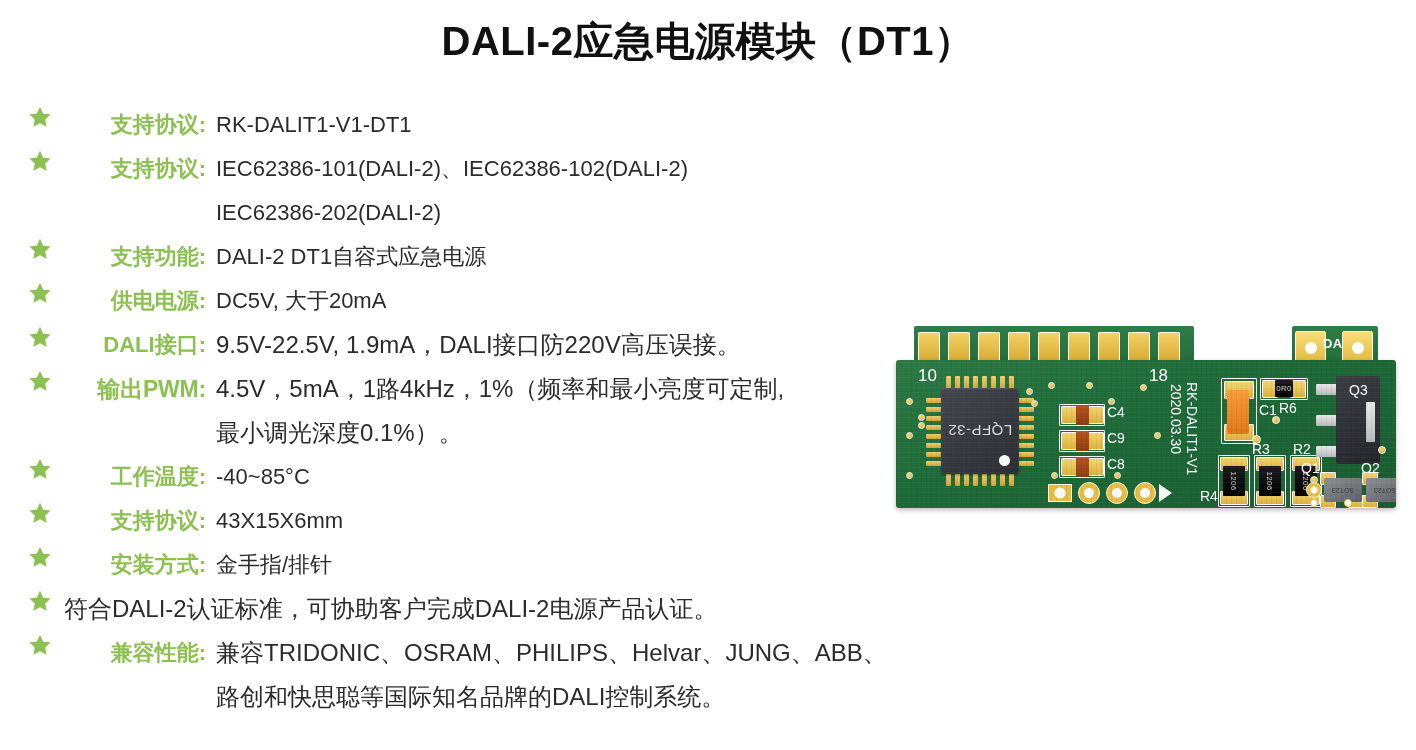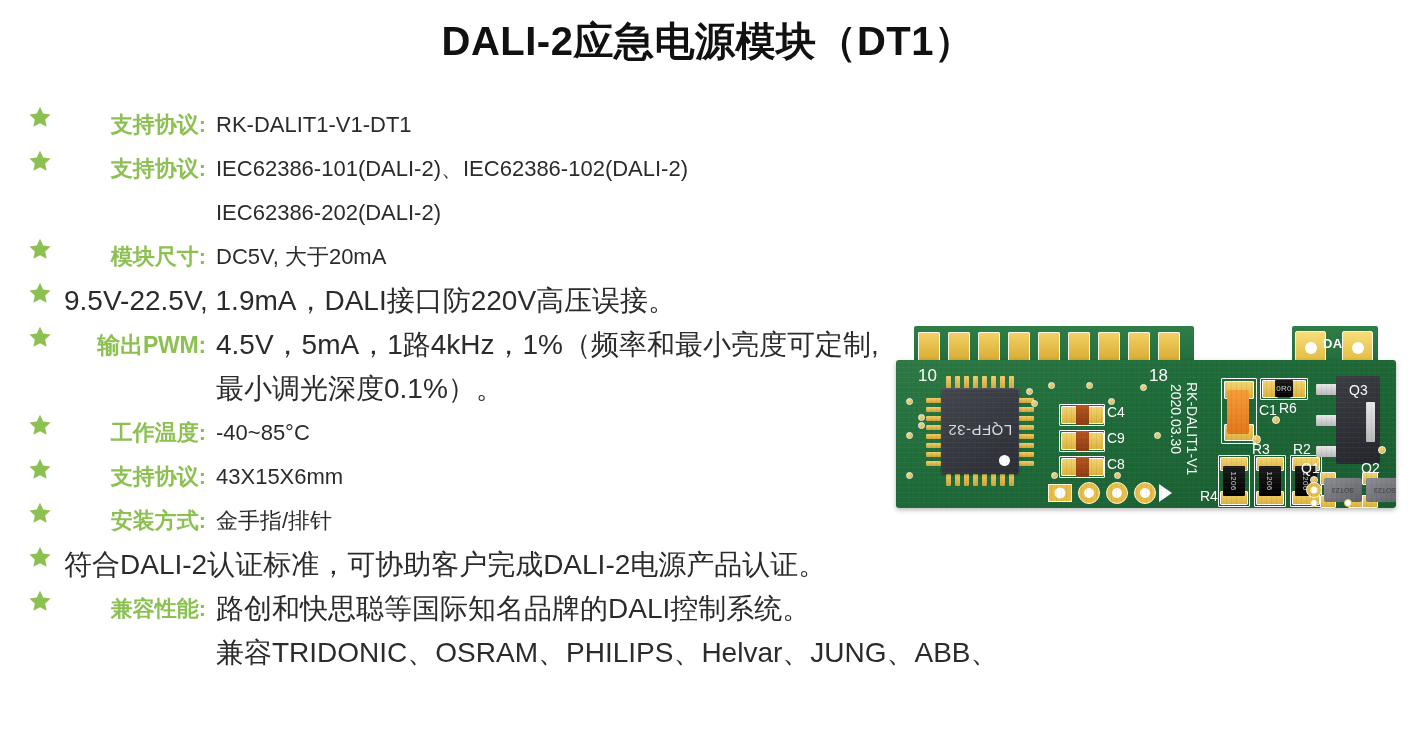--- a/index.html
+++ b/index.html
@@ -76,21 +76,21 @@
   }
   .value-cell {
     flex: 1 1 auto;
     font-size: 22px;
     line-height: 44px;
     color: #2b2b2b;
     white-space: nowrap;
     font-weight: normal;
   }
   .value-cell .line { display: block; line-height: 44px; }
-  .value-cell.tight { font-size: 28px; }
+  .value-cell.tight { font-size: 24px; }
 
   
   .pcb-wrap {
     position: absolute;
     left: 896px;
     top: 326px;
     width: 568px;
     height: 190px;
   }
   .pcb-body {
@@ -330,43 +330,57 @@
           </svg>
       </span>
     </div>
     <div class="label-cell">支持协议:</div>
     <div class="value-cell">
       <span class="line">IEC62386-101(DALI-2)、IEC62386-102(DALI-2)</span>
       <span class="line">IEC62386-202(DALI-2)</span>
     </div>
   </div>
 
-
-  <div class="spec-row">
-    <div class="star-cell">
-      <span class="star-icon">
-        <svg viewBox="0 0 24 24" width="24" height="24">
-            <polygon fill="#8cc152" points="12,1.8 15.2,8.5 22.6,9.4 17.2,14.5 18.6,21.8 12,18.2 5.4,21.8 6.8,14.5 1.4,9.4 8.8,8.5"></polygon>
-          </svg>
-      </span>
-    </div>
-    <div class="label-cell">模块尺寸:</div>
+  <div class="spec-row">
+    <div class="star-cell">
+      <span class="star-icon">
+        <svg viewBox="0 0 24 24" width="24" height="24">
+            <polygon fill="#8cc152" points="12,1.8 15.2,8.5 22.6,9.4 17.2,14.5 18.6,21.8 12,18.2 5.4,21.8 6.8,14.5 1.4,9.4 8.8,8.5"></polygon>
+          </svg>
+      </span>
+    </div>
+    <div class="label-cell">支持功能:</div>
+    <div class="value-cell">
+      <span class="line">DALI-2 DT1自容式应急电源</span>
+    </div>
+  </div>
+
+  <div class="spec-row">
+    <div class="star-cell">
+      <span class="star-icon">
+        <svg viewBox="0 0 24 24" width="24" height="24">
+            <polygon fill="#8cc152" points="12,1.8 15.2,8.5 22.6,9.4 17.2,14.5 18.6,21.8 12,18.2 5.4,21.8 6.8,14.5 1.4,9.4 8.8,8.5"></polygon>
+          </svg>
+      </span>
+    </div>
+    <div class="label-cell">供电电源:</div>
     <div class="value-cell">
       <span class="line">DC5V, 大于20mA</span>
     </div>
   </div>
 
   <div class="spec-row">
     <div class="star-cell">
       <span class="star-icon">
         <svg viewBox="0 0 24 24" width="24" height="24">
             <polygon fill="#8cc152" points="12,1.8 15.2,8.5 22.6,9.4 17.2,14.5 18.6,21.8 12,18.2 5.4,21.8 6.8,14.5 1.4,9.4 8.8,8.5"></polygon>
           </svg>
       </span>
     </div>
+    <div class="label-cell">DALI接口:</div>
     <div class="value-cell tight">
       <span class="line">9.5V-22.5V, 1.9mA，DALI接口防220V高压误接。</span>
     </div>
   </div>
 
   <div class="spec-row">
     <div class="star-cell">
       <span class="star-icon">
         <svg viewBox="0 0 24 24" width="24" height="24">
             <polygon fill="#8cc152" points="12,1.8 15.2,8.5 22.6,9.4 17.2,14.5 18.6,21.8 12,18.2 5.4,21.8 6.8,14.5 1.4,9.4 8.8,8.5"></polygon>
@@ -438,22 +452,22 @@
   <div class="spec-row">
     <div class="star-cell">
       <span class="star-icon">
         <svg viewBox="0 0 24 24" width="24" height="24">
             <polygon fill="#8cc152" points="12,1.8 15.2,8.5 22.6,9.4 17.2,14.5 18.6,21.8 12,18.2 5.4,21.8 6.8,14.5 1.4,9.4 8.8,8.5"></polygon>
           </svg>
       </span>
     </div>
     <div class="label-cell">兼容性能:</div>
     <div class="value-cell tight">
+      <span class="line">兼容TRIDONIC、OSRAM、PHILIPS、Helvar、JUNG、ABB、</span>
       <span class="line">路创和快思聪等国际知名品牌的DALI控制系统。</span>
-      <span class="line">兼容TRIDONIC、OSRAM、PHILIPS、Helvar、JUNG、ABB、</span>
     </div>
   </div>
 
 </div>
 
 <div class="pcb-wrap">
 
   <div class="finger-strip">
     <div class="finger" style="left:4px"></div>
     <div class="finger" style="left:34px"></div>

